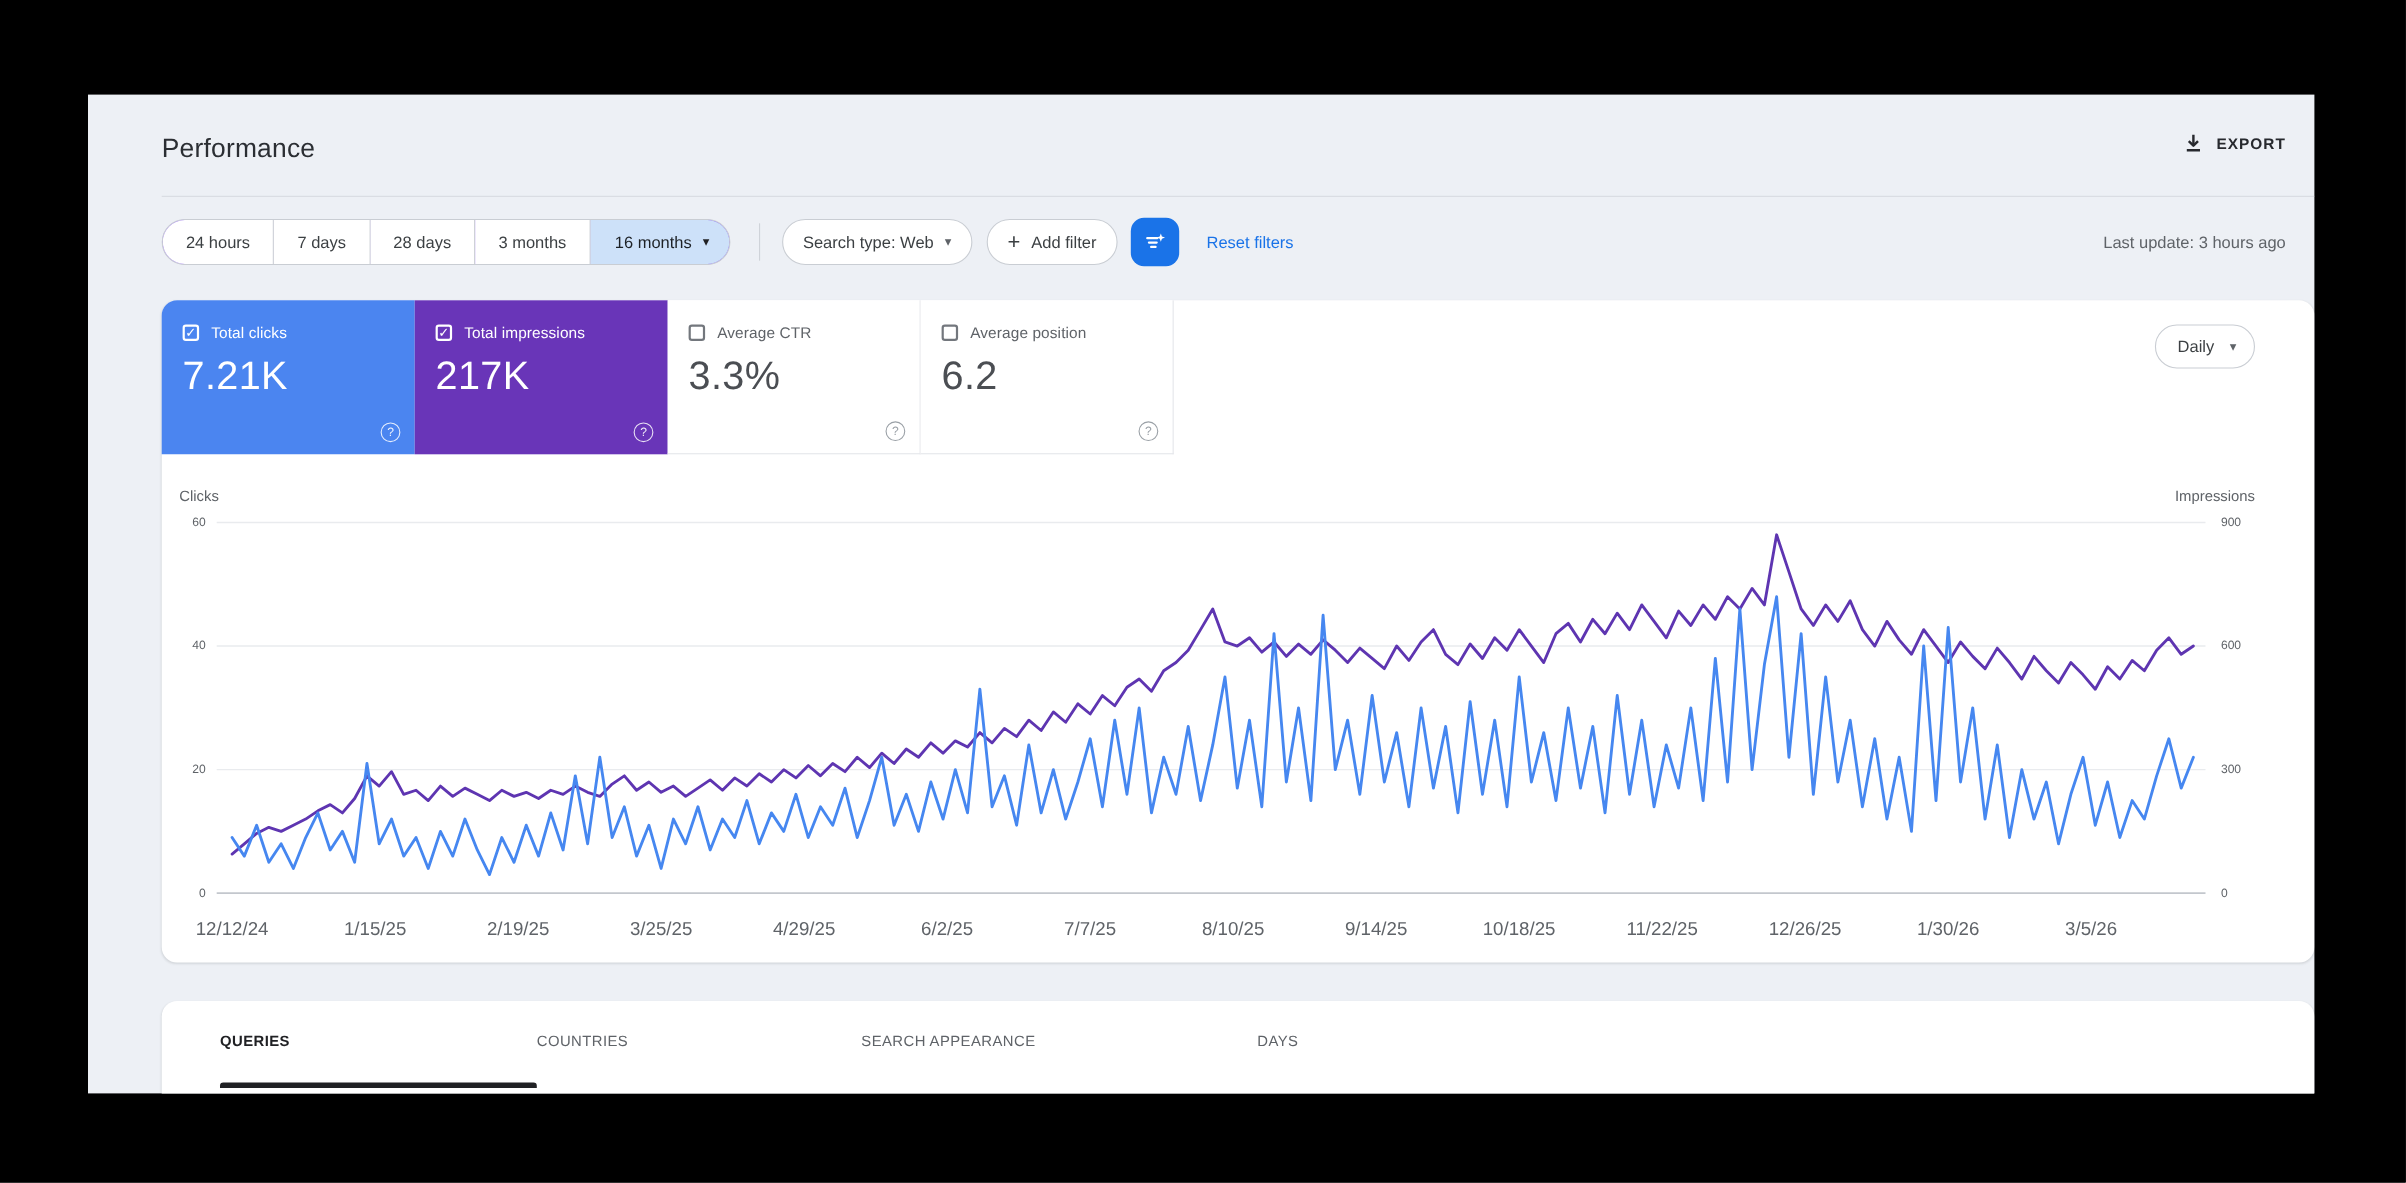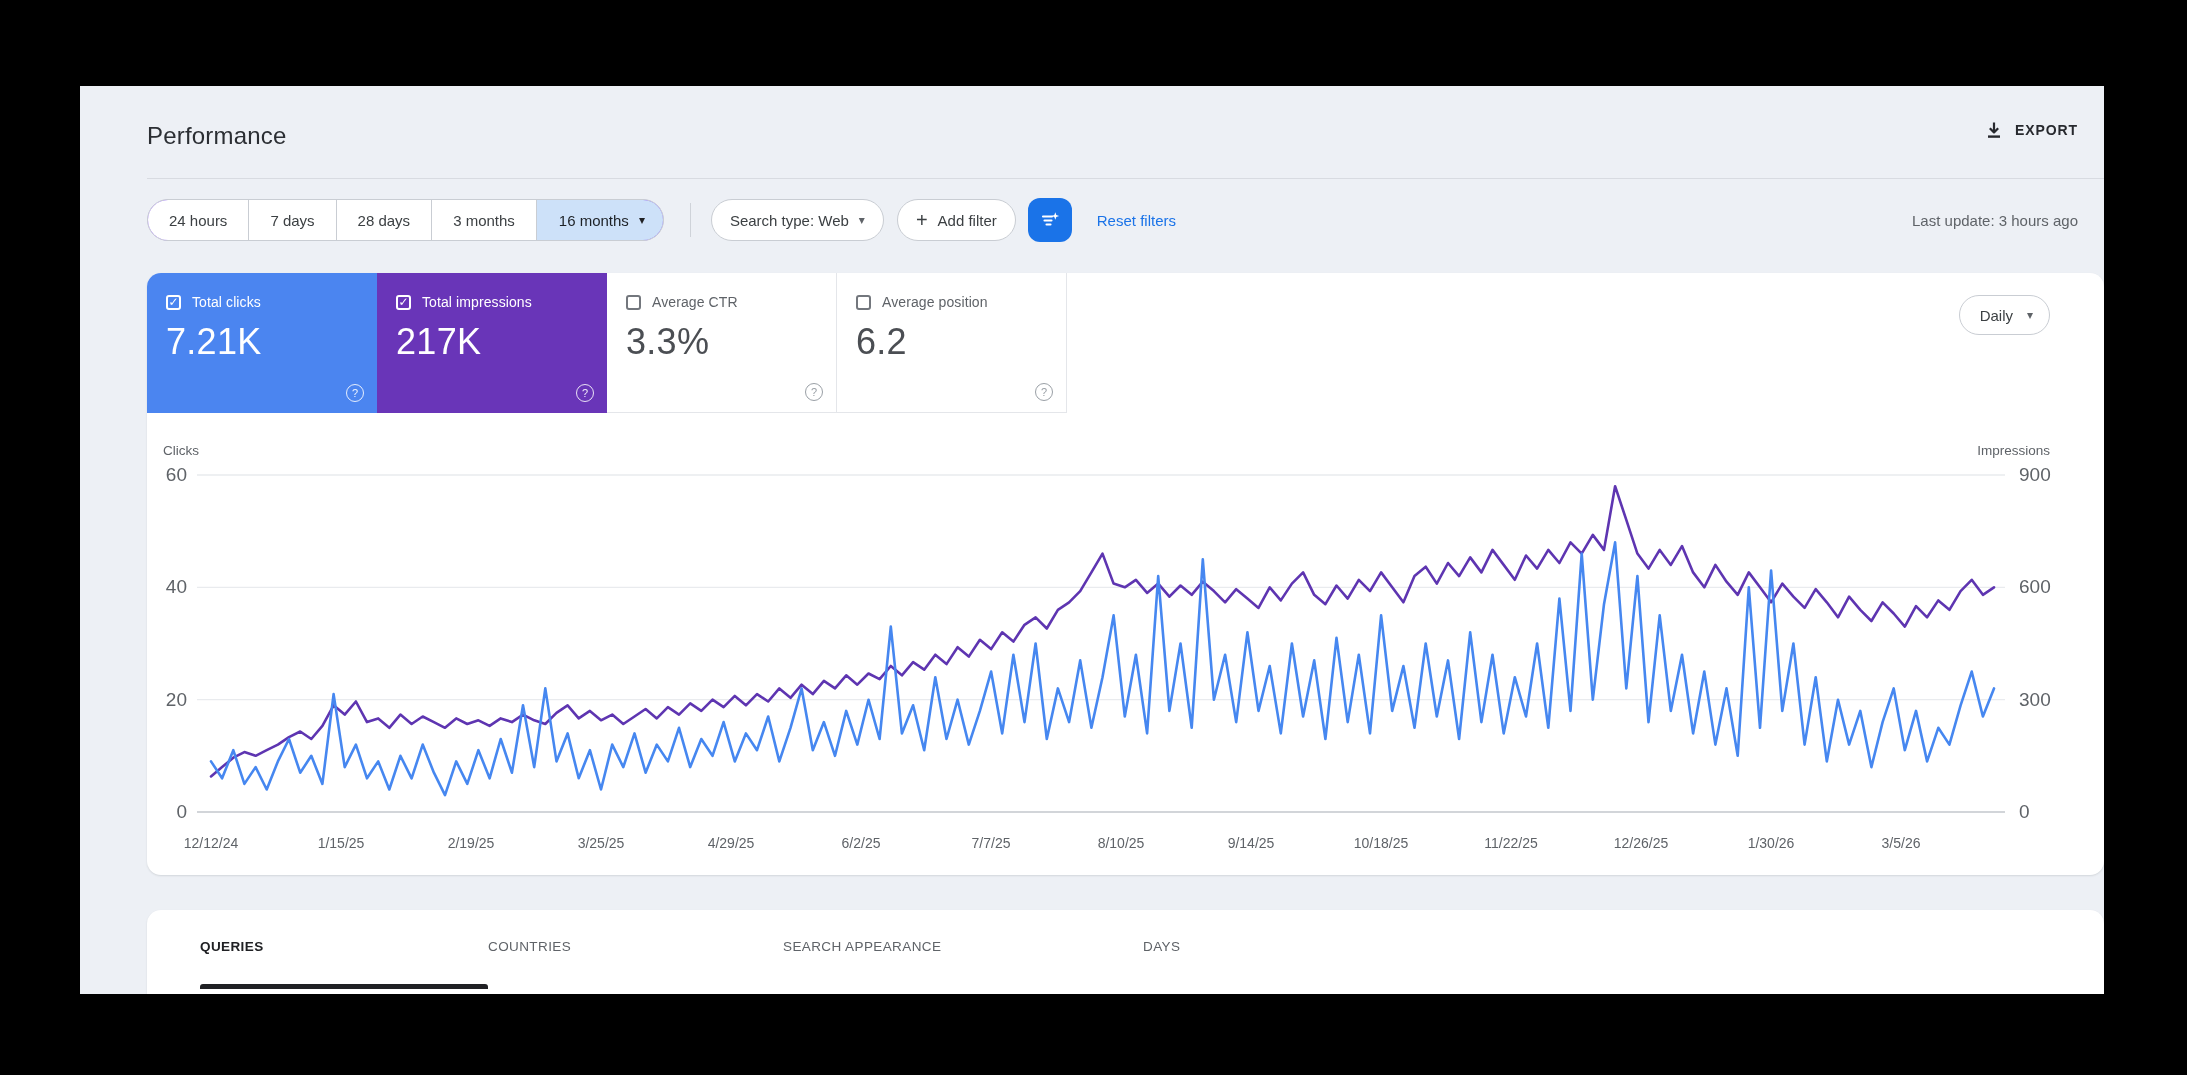--- a/index.html
+++ b/index.html
@@ -47,24 +47,24 @@
   .tile.off .t-val{color:#4b4e53;}
   .t-help{position:absolute;right:13px;bottom:11px;width:18px;height:18px;border-radius:50%;box-sizing:border-box;display:flex;align-items:center;justify-content:center;font-size:11px;}
   .tile.on .t-help{border:1.5px solid rgba(255,255,255,.85);color:rgba(255,255,255,.9);}
   .tile.off .t-help{border:1.5px solid #9aa0a6;color:#9aa0a6;}
 
   .daily-btn{position:absolute;top:22px;right:54px;height:40px;box-sizing:border-box;border:1px solid #c9cdd3;border-radius:20px;background:#fff;display:flex;align-items:center;gap:14px;padding:0 16px 0 20px;font-size:15px;color:#3c4043;cursor:pointer;}
 
   .axis-title{position:absolute;top:170px;font-size:13.5px;color:#5f6368;}
   .axis-title.left{left:16px;}
   .axis-title.right{right:54px;}
-  .tick{position:absolute;font-size:19px;color:#5f6368;height:16px;line-height:16px;}
+  .tick{position:absolute;font-size:11px;color:#5f6368;height:16px;line-height:16px;}
   .tick.l{left:0;width:40px;text-align:right;}
   .tick.r{left:1872px;width:60px;text-align:left;}
-  .xlab{position:absolute;top:562px;width:120px;margin-left:-60px;text-align:center;font-size:14px;color:#5f6368;}
+  .xlab{position:absolute;top:562px;width:120px;margin-left:-60px;text-align:center;font-size:17px;color:#5f6368;}
 
   
   .tabs-card{position:absolute;left:67px;top:824px;right:0;height:150px;background:#fff;border-radius:14px 14px 0 0;box-shadow:0 1px 2px rgba(60,64,67,.14);}
   .tabs-row{position:absolute;left:53px;top:0;display:flex;height:84px;}
   .tab{position:relative;display:flex;justify-content:flex-start;cursor:pointer;}
   .tab .tlbl{margin-top:29px;font-size:13.5px;letter-spacing:.4px;color:#5f6368;font-weight:500;white-space:nowrap;}
   .tab.active .tlbl{color:#202124;font-weight:700;}
   .tab .ind{display:none;}
   .tab.active .ind{display:block;position:absolute;left:0;right:0;top:74px;height:5px;background:#202124;border-radius:3px 3px 0 0;}
   svg{display:block;}

